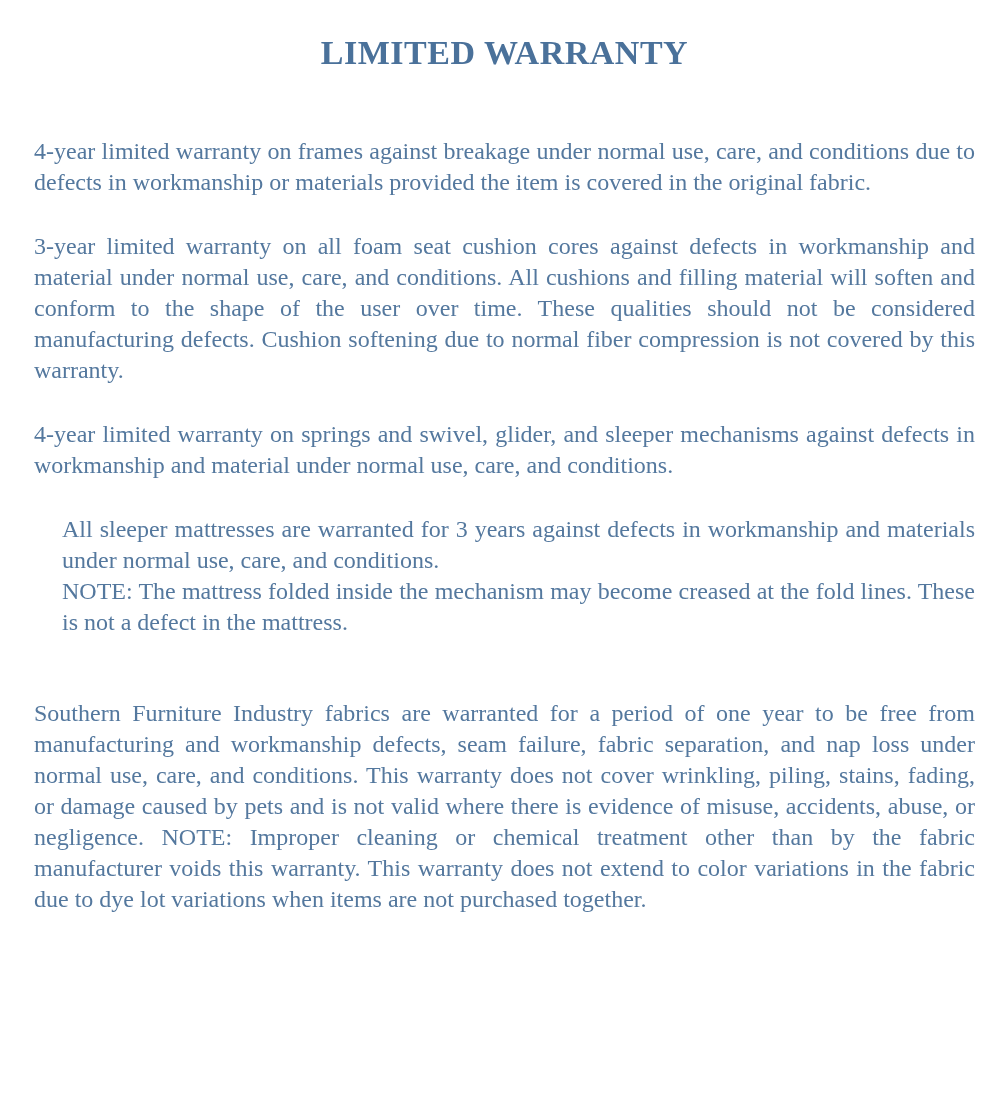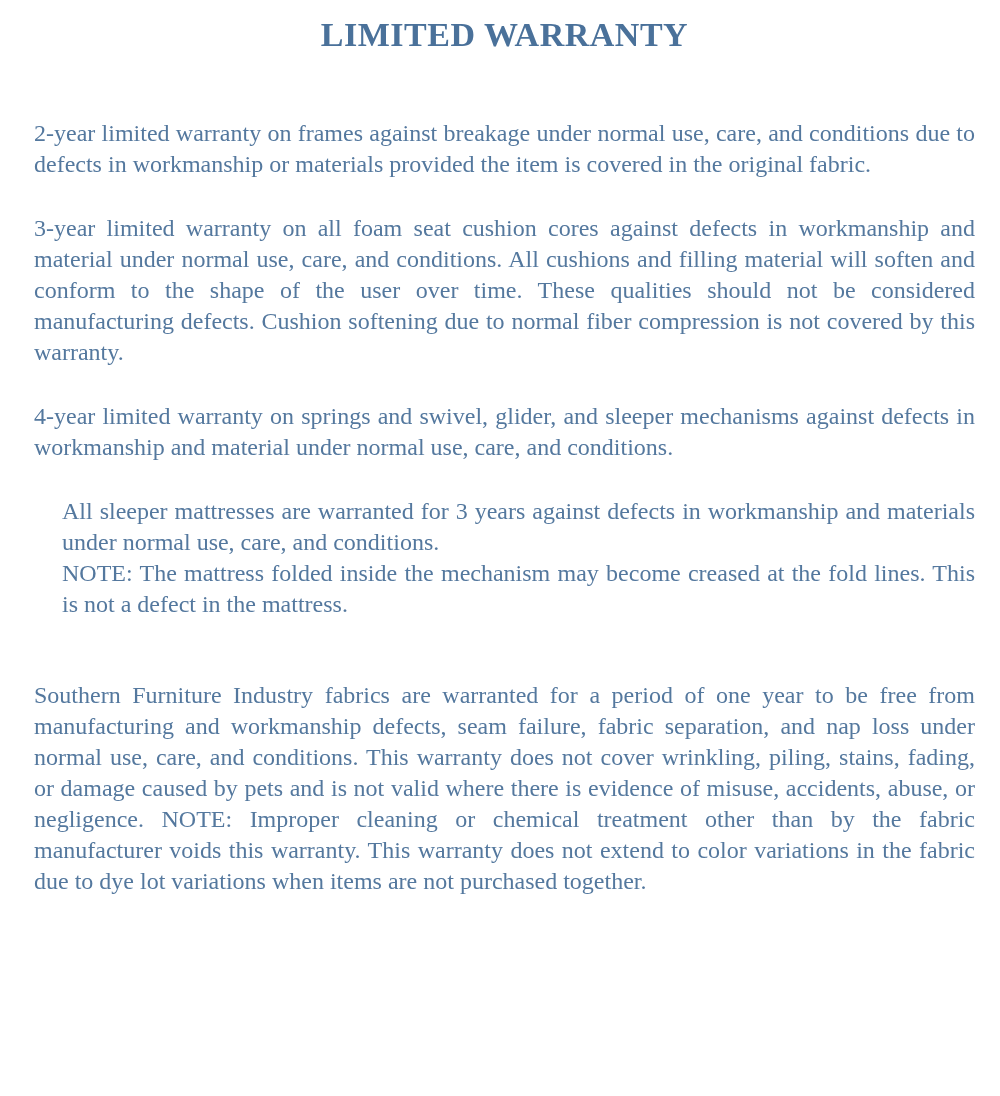--- a/index.html
+++ b/index.html
@@ -10,21 +10,21 @@
   * { box-sizing: border-box; }
   html, body {
     margin: 0;
     padding: 0;
     background: var(--page-bg);
   }
   .page {
     width: 1000px;
     height: 1096px;
     background: var(--page-bg);
-    padding: 14px 25px 30px 34px;
+    padding: 32px 25px 30px 34px;
     overflow: hidden;
     font-family: "Liberation Serif", serif;
   }
   .doc-title {
     margin: 0 0 62px 0;
     text-align: center;
     font-family: "Liberation Serif", serif;
     font-size: 34px;
     line-height: 42px;
     font-weight: bold;
@@ -51,33 +51,33 @@
   }
 </style>
 </head>
 <body>
 
 <div class="page">
 
   <h1 class="doc-title">LIMITED WARRANTY</h1>
 
   <p class="para">
-    <span class="seg">2-year limited warranty on frames against breakage under normal use, care, and conditions due to defects in workmanship or materials provided the item is covered in the original fabric.</span>
+    <span class="seg">4-year limited warranty on frames against breakage under normal use, care, and conditions due to defects in workmanship or materials provided the item is covered in the original fabric.</span>
   </p>
 
   <p class="para">
     <span class="seg">3-year limited warranty on all foam seat cushion cores against defects in workmanship and material under normal use, care, and conditions. All cushions and filling material will soften and conform to the shape of the user over time. These qualities should not be considered manufacturing defects. Cushion softening due to normal fiber compression is not covered by this warranty.</span>
   </p>
 
   <p class="para">
     <span class="seg">4-year limited warranty on springs and swivel, glider, and sleeper mechanisms against defects in workmanship and material under normal use, care, and conditions.</span>
   </p>
 
   <p class="para extra-gap">
     <span class="seg">All sleeper mattresses are warranted for 3 years against defects in workmanship and materials under normal use, care, and conditions.</span>
-    <span class="seg">NOTE: The mattress folded inside the mechanism may become creased at the fold lines. This is not a defect in the mattress.</span>
+    <span class="seg">NOTE: The mattress folded inside the mechanism may become creased at the fold lines. These is not a defect in the mattress.</span>
   </p>
 
   <p class="para">
     <span class="seg">Southern Furniture Industry fabrics are warranted for a period of one year to be free from manufacturing and workmanship defects, seam failure, fabric separation, and nap loss under normal use, care, and conditions. This warranty does not cover wrinkling, piling, stains, fading, or damage caused by pets and is not valid where there is evidence of misuse, accidents, abuse, or negligence. NOTE: Improper cleaning or chemical treatment other than by the fabric manufacturer voids this warranty. This warranty does not extend to color variations in the fabric due to dye lot variations when items are not purchased together.</span>
   </p>
 
 </div>
 
 </body></html>

